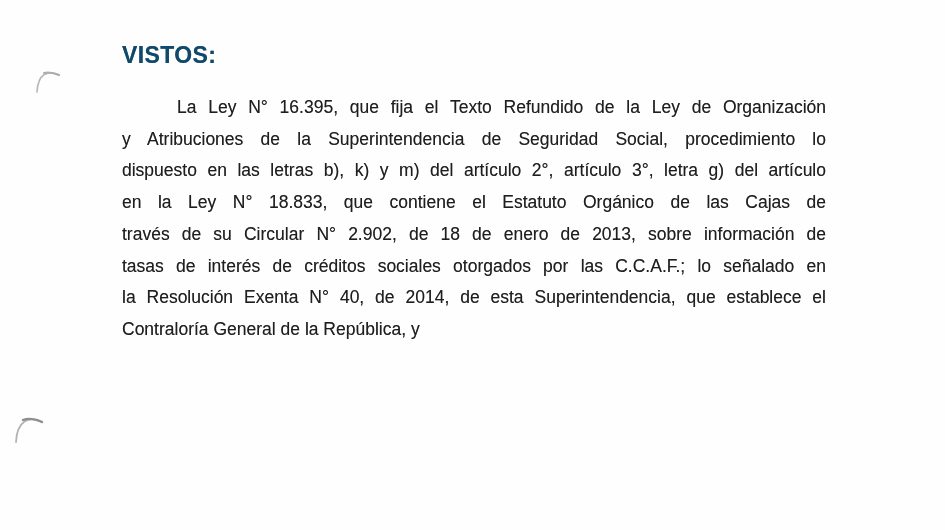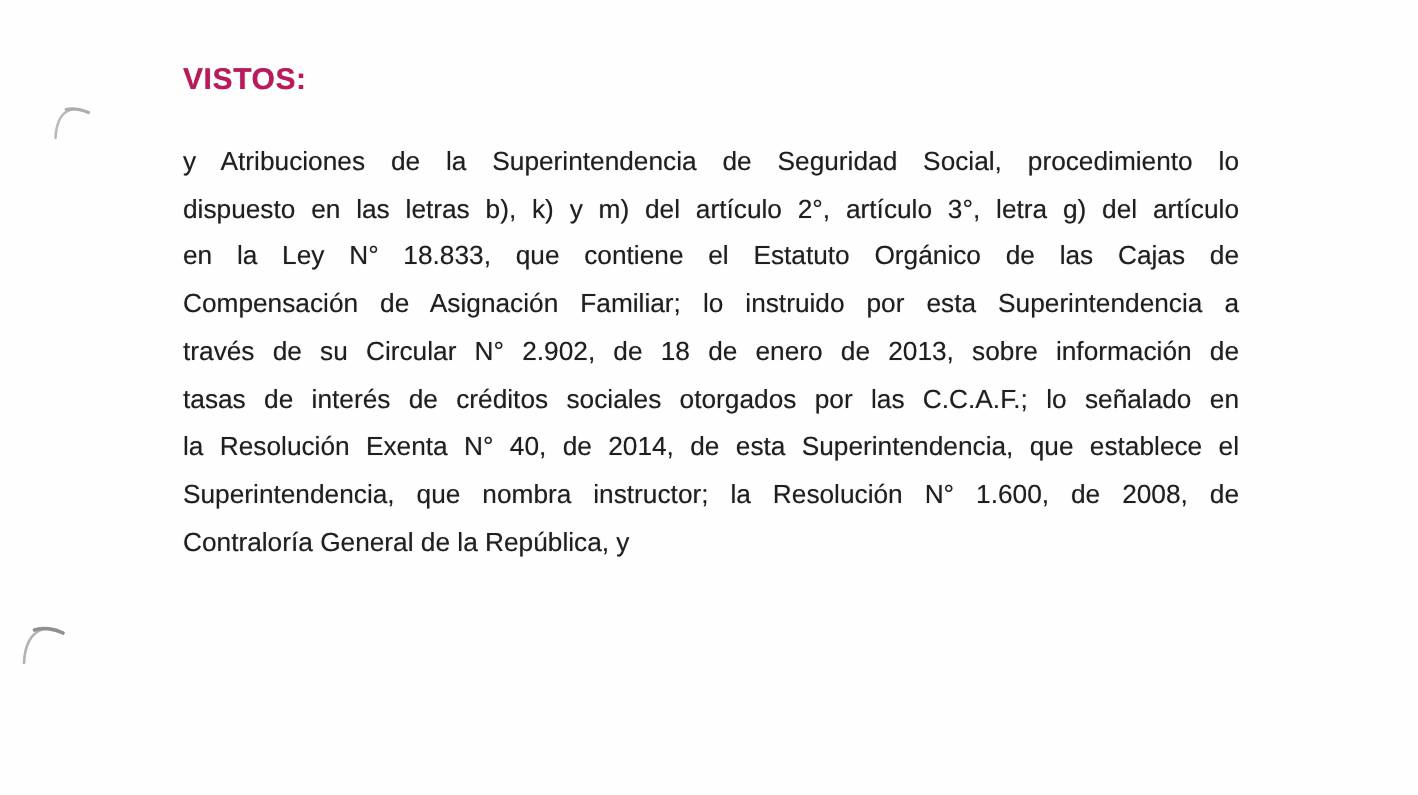--- a/index.html
+++ b/index.html
@@ -10,24 +10,24 @@
     font-family: "Liberation Sans", sans-serif;
   }
   .page {
     position: relative;
     width: 945px; height: 530px;
     background: #fefefe;
   }
   .doc-heading {
     position: absolute;
     left: 122px; top: 42px;
-    font-size: 20px;
+    font-size: 23px;
     font-weight: bold;
     letter-spacing: 0.4px;
-    color: #be185d;
+    color: #0c4a6e;
     text-shadow: 0 0 0.6px rgba(20,20,20,0.55);
     filter: blur(0.25px);
   }
   .doc-paragraph {
     position: absolute;
     left: 122px; top: 92px;
     width: 704px;
     font-size: 17.5px;
     line-height: 31.7px;
     color: #1f1f1f;
@@ -62,24 +62,23 @@
   <div class="scan-mark" style="left:11px; top:412px;">
     <svg width="36" height="36" viewBox="0 0 36 36" aria-hidden="true">
       <path d="M 31 10 C 18 3, 6 9, 5 30" fill="none" stroke="#b3b3b3" stroke-width="1.8" stroke-linecap="round"></path>
       <path d="M 31 10 C 25 7, 17 6, 12 8" fill="none" stroke="#8f8f8f" stroke-width="2.4" stroke-linecap="round"></path>
     </svg>
   </div>
 
   <div class="doc-heading">VISTOS:</div>
 
   <div class="doc-paragraph">
+    <div class="doc-line first">La Ley N° 16.395, que fija el Texto Refundido de la Ley de Organización</div>
     <div class="doc-line">y Atribuciones de la Superintendencia de Seguridad Social, procedimiento lo</div>
     <div class="doc-line">dispuesto en las letras b), k) y m) del artículo 2°, artículo 3°, letra g) del artículo</div>
     <div class="doc-line">en la Ley N° 18.833, que contiene el Estatuto Orgánico de las Cajas de</div>
-    <div class="doc-line">Compensación de Asignación Familiar; lo instruido por esta Superintendencia a</div>
     <div class="doc-line">través de su Circular N° 2.902, de 18 de enero de 2013, sobre información de</div>
     <div class="doc-line">tasas de interés de créditos sociales otorgados por las C.C.A.F.; lo señalado en</div>
     <div class="doc-line">la Resolución Exenta N° 40, de 2014, de esta Superintendencia, que establece el</div>
-    <div class="doc-line">Superintendencia, que nombra instructor; la Resolución N° 1.600, de 2008, de</div>
     <div class="doc-line last">Contraloría General de la República, y</div>
   </div>
 
 </div>
 
 </body></html>

